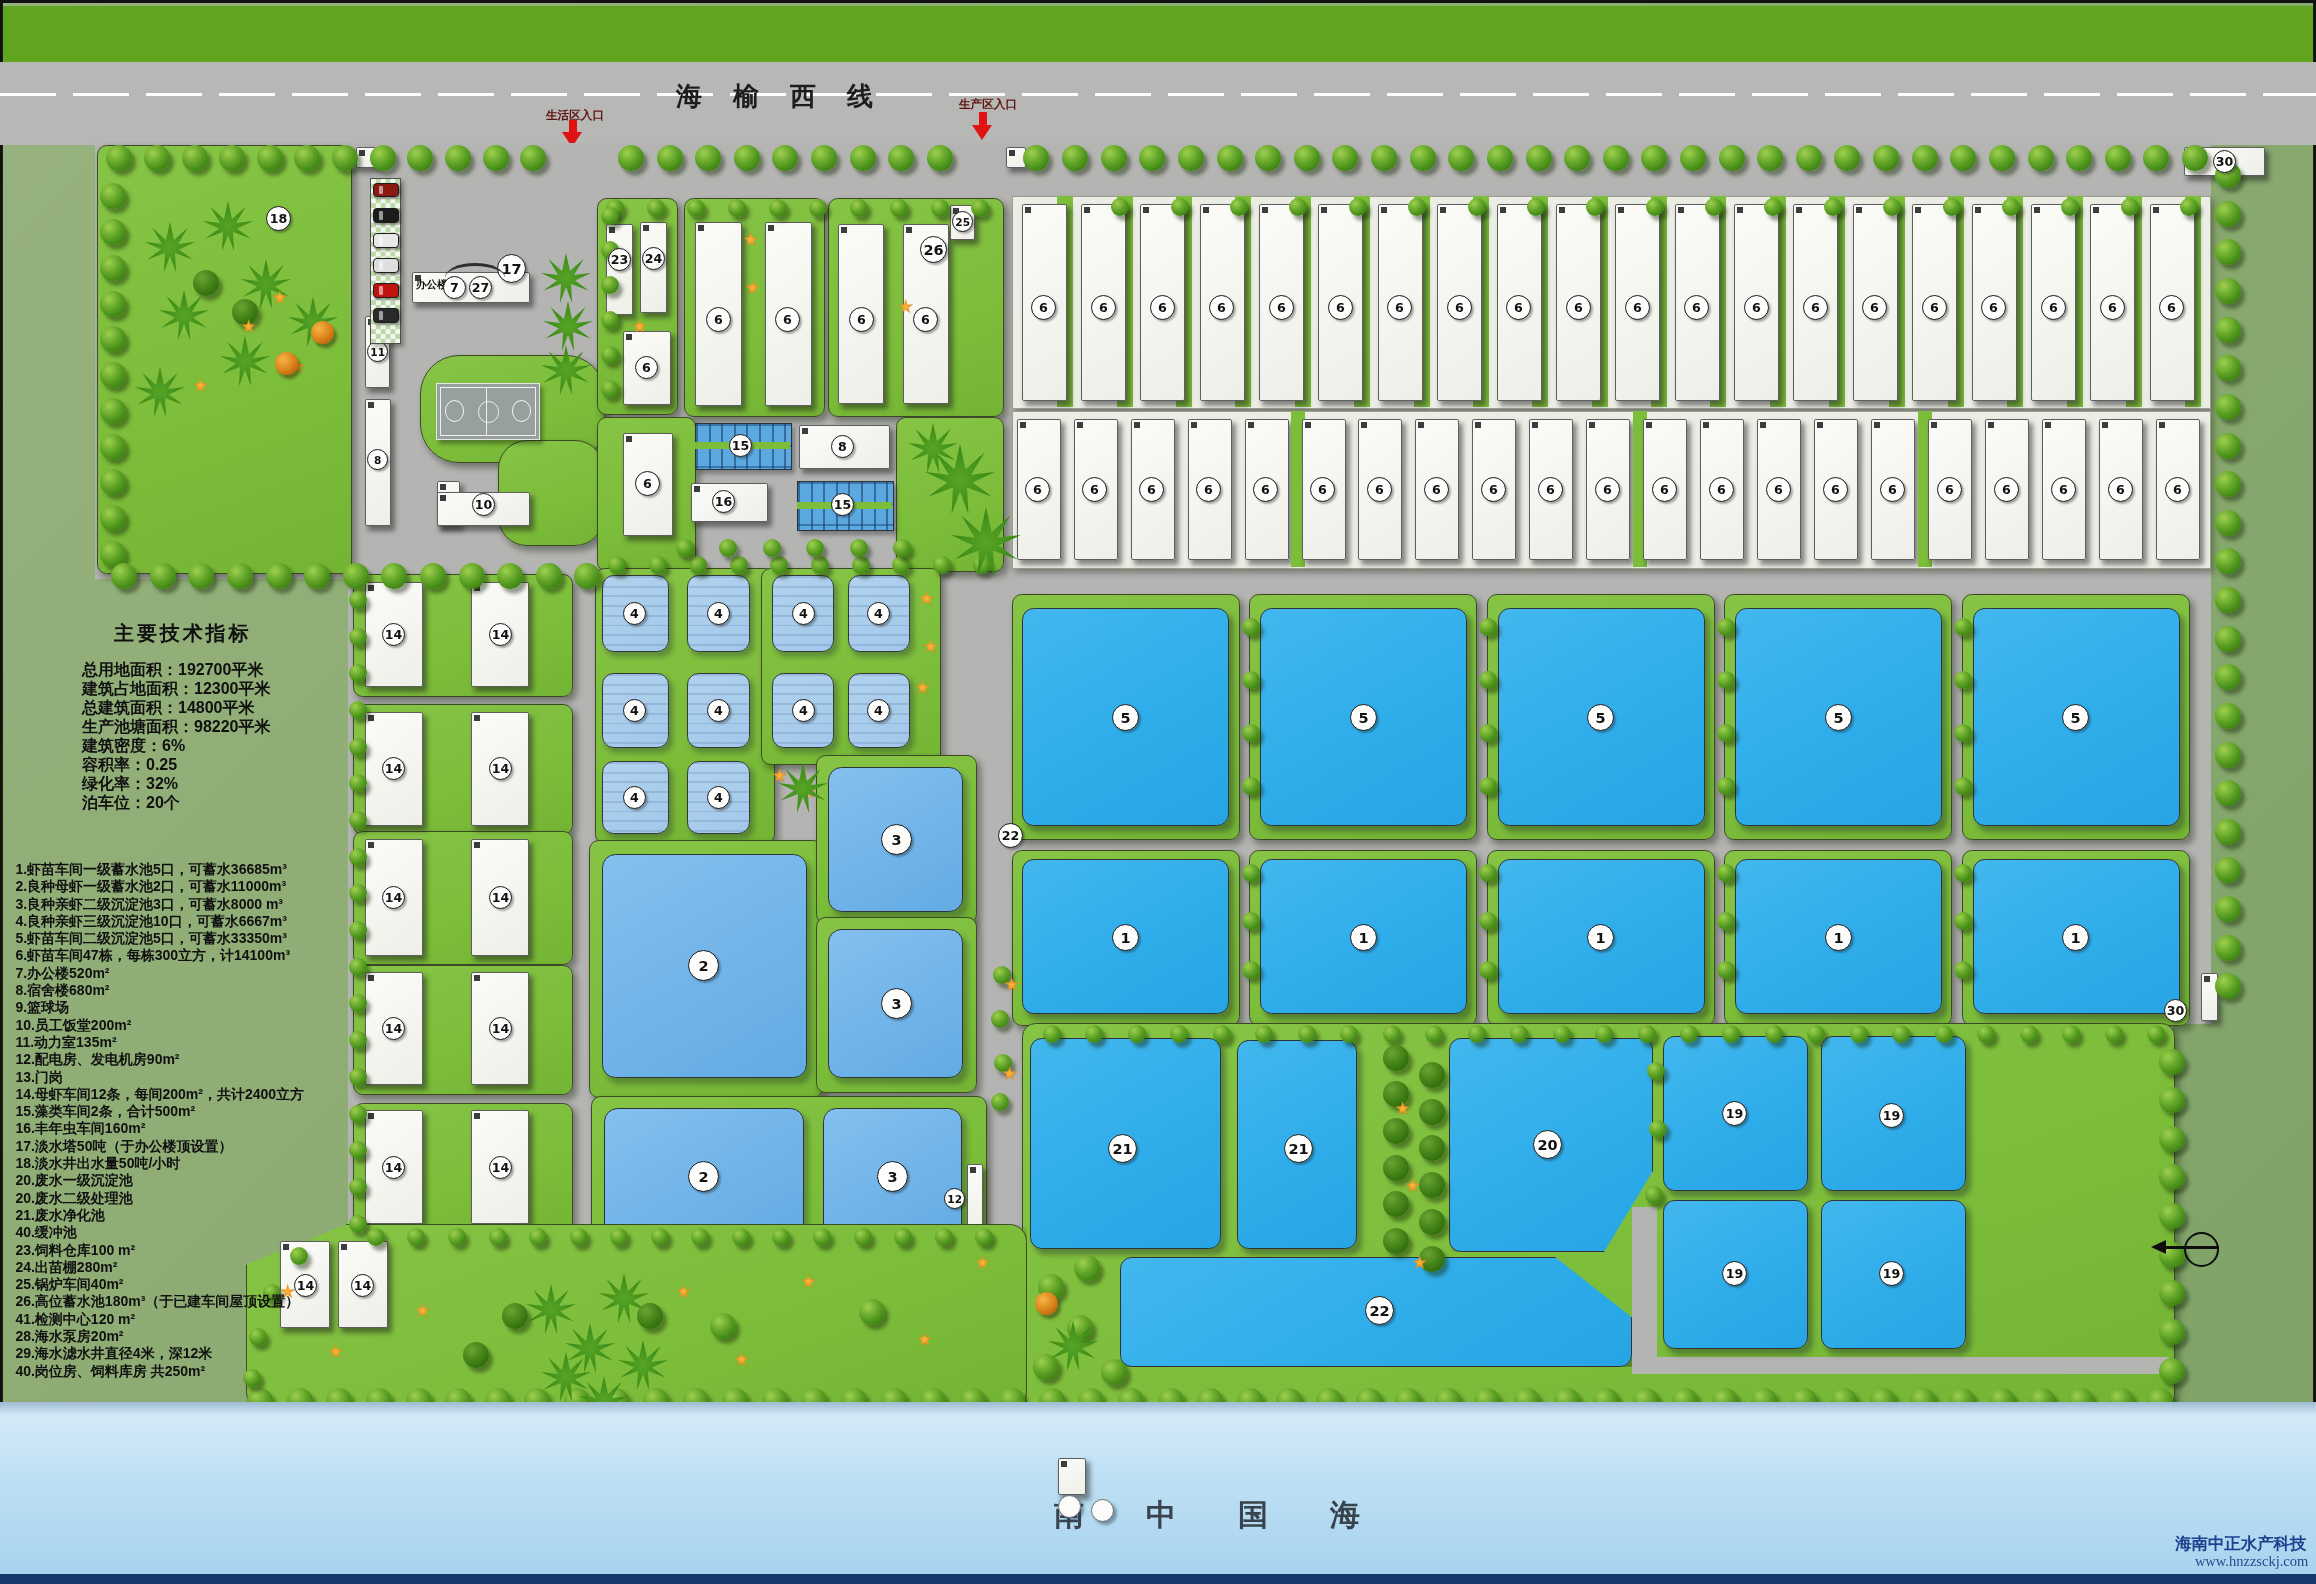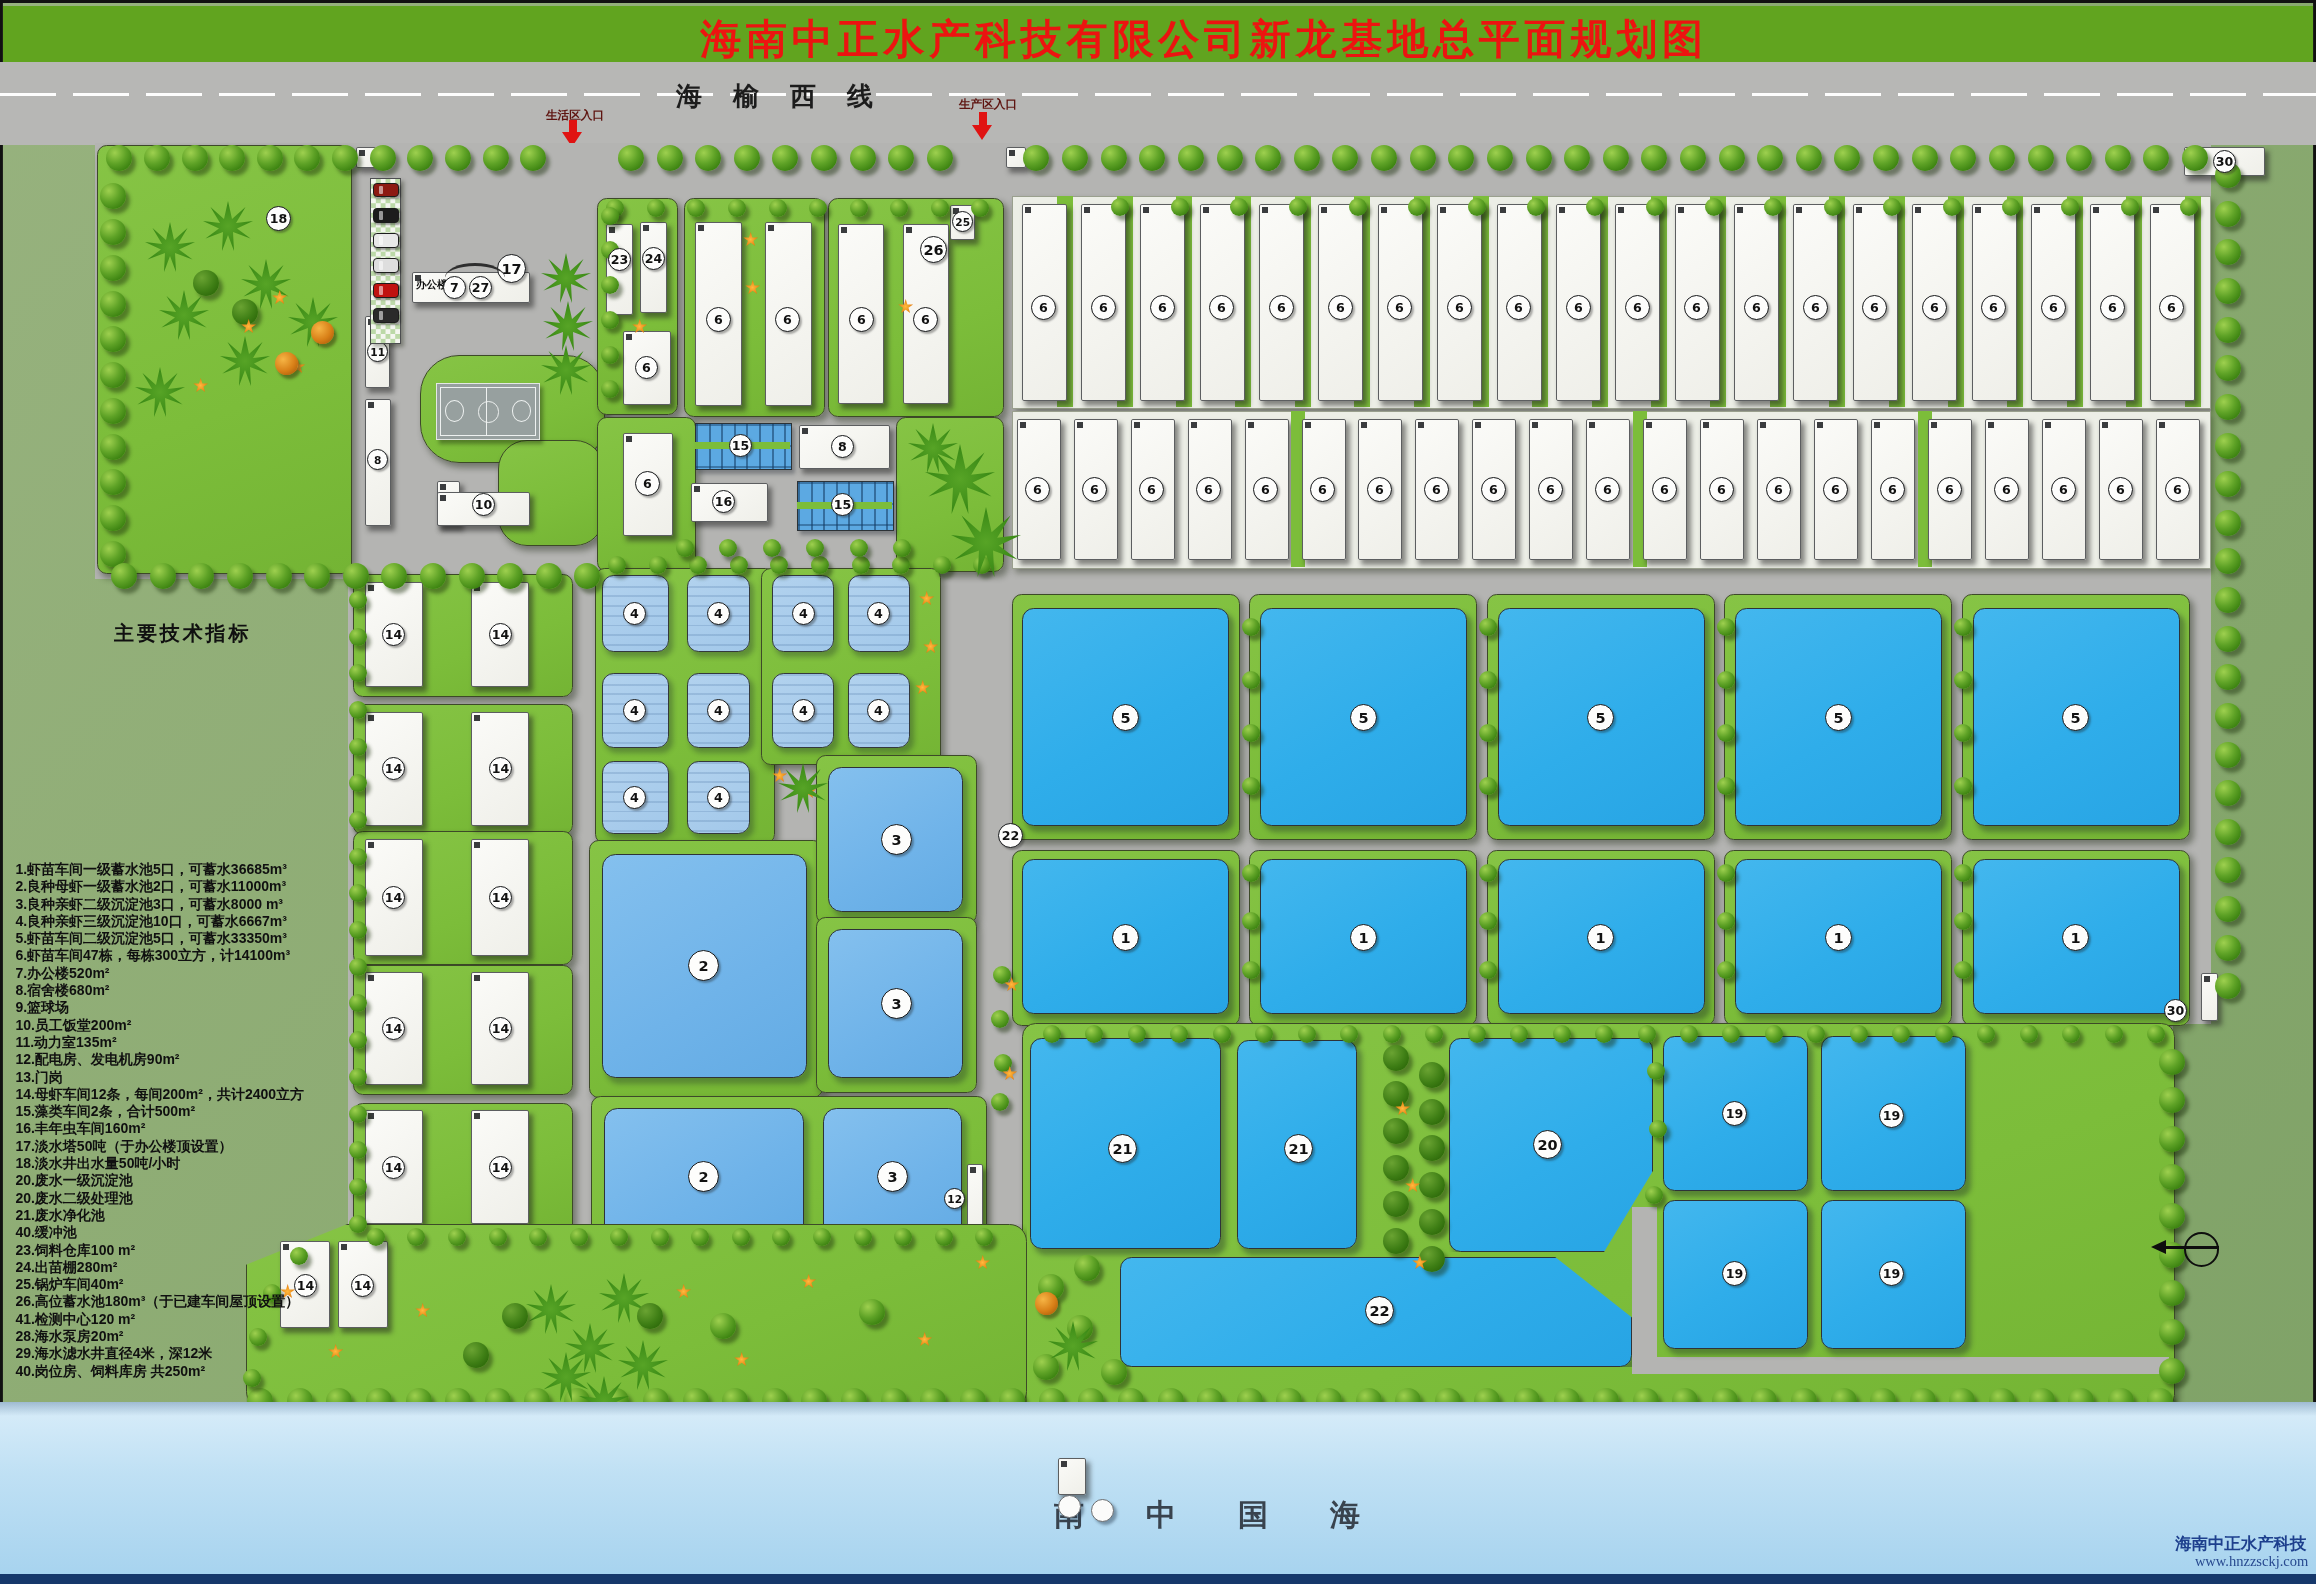--- a/index.html
+++ b/index.html
@@ -90,21 +90,20 @@
     border-bottom:7.7px solid rgba(0,0,0,0);border-right:15.4px solid #0e0e0e;}
   #compass .ring{position:absolute;left:33px;top:3.9px;width:31px;height:31px;border:2.4px solid #0e0e0e;border-radius:50%;}
   #porch{left:445px;top:263px;width:60px;height:11.6px;border-top:3.9px solid #2e2e2e;border-radius:50% 50% 0 0/100% 100% 0 0;}
 </style>
 </head>
 <body>
 
 <div id="canvas">
 
   <div class="abs" id="titlebar"></div>
-  <div class="abs" id="title">海南中正水产科技有限公司新龙基地总平面规划图</div>
   <div class="abs" id="road"></div>
   <div class="abs" id="roaddash"></div>
   <div class="abs" id="roadname">海榆西线</div>
   <div class="abs entlabel" style="left:546px;top:108px;">生活区入口</div>
   <div class="abs arrowstem" style="left:569px;top:120px;"></div>
   <div class="abs arrow" style="left:562px;top:132px;"></div>
   <div class="abs entlabel" style="left:959px;top:97px;">生产区入口</div>
   <div class="abs arrowstem" style="left:979px;top:112px;"></div>
   <div class="abs arrow" style="left:972px;top:125px;"></div>
 
@@ -796,20 +795,30 @@
       <div class="car" style="top: 29px; background: rgb(28, 28, 28);"></div>
       <div class="car" style="top: 54px; background: rgb(232, 232, 232);"></div>
       <div class="car" style="top: 79px; background: rgb(222, 222, 222);"></div>
       <div class="car" style="top: 104px; background: rgb(192, 19, 16);"></div>
       <div class="car" style="top: 129px; background: rgb(42, 42, 42);"></div>
     </div>
 
   <div class="abs" id="porch"></div>
 
   <div class="abs" id="legendtitle">主要技术指标</div>
+  <div class="abs" id="indicators">
+      <div>总用地面积：192700平米</div>
+      <div>建筑占地面积：12300平米</div>
+      <div>总建筑面积：14800平米</div>
+      <div>生产池塘面积：98220平米</div>
+      <div>建筑密度：6%</div>
+      <div>容积率：0.25</div>
+      <div>绿化率：32%</div>
+      <div>泊车位：20个</div>
+    </div>
   <div class="abs" id="notes">
       <div>1.虾苗车间一级蓄水池5口，可蓄水36685m³</div>
       <div>2.良种母虾一级蓄水池2口，可蓄水11000m³</div>
       <div>3.良种亲虾二级沉淀池3口，可蓄水8000 m³</div>
       <div>4.良种亲虾三级沉淀池10口，可蓄水6667m³</div>
       <div>5.虾苗车间二级沉淀池5口，可蓄水33350m³</div>
       <div>6.虾苗车间47栋，每栋300立方，计14100m³</div>
       <div>7.办公楼520m²</div>
       <div>8.宿舍楼680m²</div>
       <div>9.篮球场</div>

